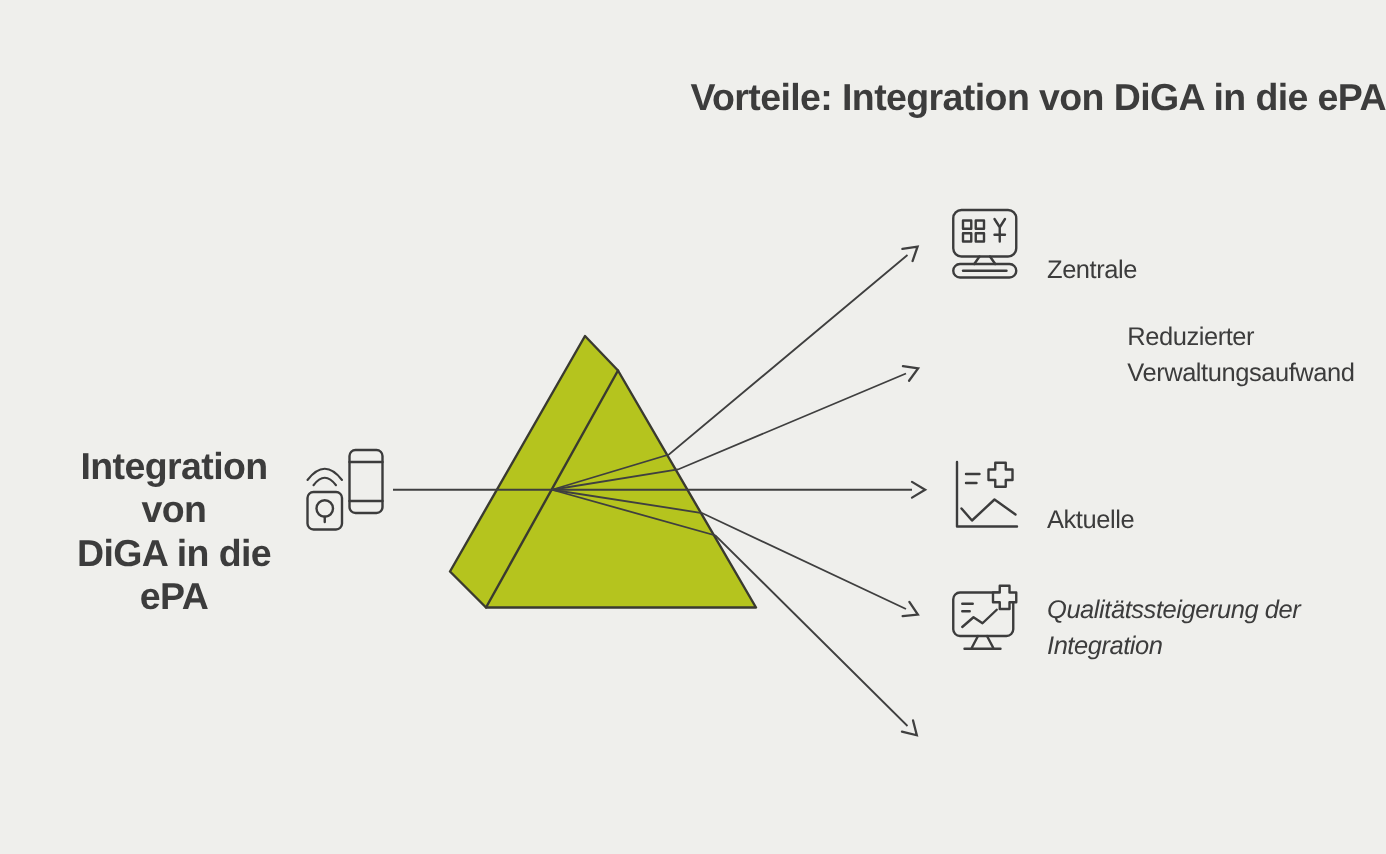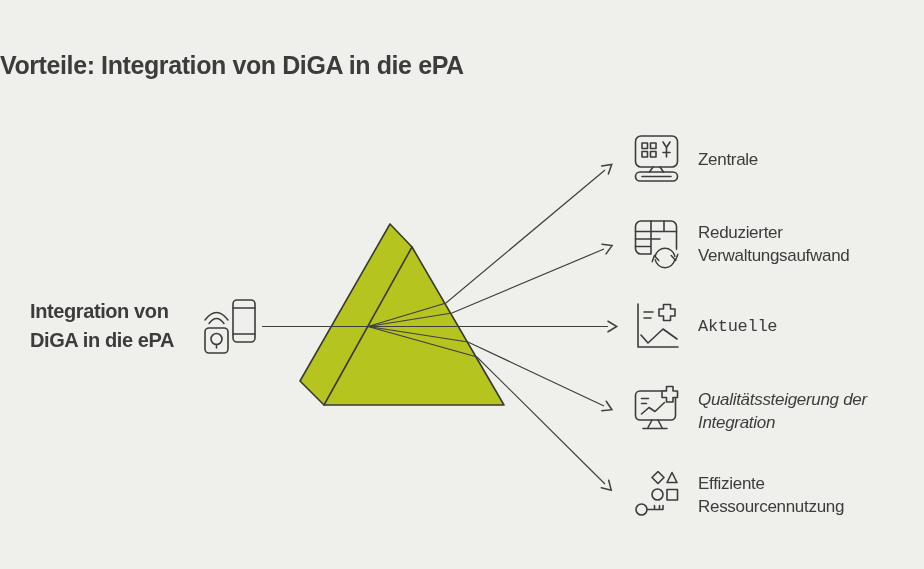--- a/index.html
+++ b/index.html
@@ -14,47 +14,47 @@
   .canvas{
     position:relative;
     width:924px;height:569px;
     background:var(--bg);
     overflow:hidden;
     font-family:"Liberation Sans", sans-serif;
     color:var(--text);
   }
   .title{
     position:absolute;top:51px;left:0;width:100%;
-    text-align:left;
+    text-align:right;
     font-size:25px;font-weight:600;letter-spacing:-0.4px;
     color:var(--text);
   }
   .main-svg{position:absolute;left:0;top:0;}
   .prism-face{fill:var(--prism-fill);stroke:var(--prism-stroke);stroke-width:1.6;stroke-linejoin:round;}
   .prism-edge{stroke:var(--prism-stroke);stroke-width:1.6;fill:none;stroke-linecap:round;}
   .ray{stroke:var(--line);stroke-width:1.2;fill:none;}
   .source-label{
     position:absolute;left:30px;top:297px;width:172px;
-    text-align:left;font-size:20px;line-height:29px;
+    text-align:center;font-size:25px;line-height:29px;
     font-weight:600;letter-spacing:-0.4px;color:var(--text);
   }
   .source-icon{position:absolute;left:198px;top:296px;}
   .icon-stroke{fill:none;stroke:var(--text);stroke-width:1.6;stroke-linecap:round;stroke-linejoin:round;}
   .icon-thin{fill:none;stroke:var(--text);stroke-width:1.4;stroke-linecap:round;stroke-linejoin:round;}
   .icon-erase{fill:var(--bg);stroke:none;}
   .icon-plus{fill:var(--bg);stroke:var(--text);stroke-width:1.6;stroke-linejoin:round;}
   .benefit{
     position:absolute;left:633px;height:62px;width:270px;
-    display:flex;align-items:center;gap:17px;
+    display:flex;align-items:flex-end;gap:17px;
   }
   .benefit .txt{
     font-size:17px;line-height:23.5px;font-weight:500;
     letter-spacing:-0.3px;color:var(--text);white-space:nowrap;
   }
-  .b1{top:129px;} .b2{top:213px;} .b3{top:296px;font-family:Liberation Mono, monospace;} .b4{top:380px;font-style:italic;} .b5{top:464px;}
+  .b1{top:129px;} .b2{top:196px;flex-direction:column;} .b3{top:296px;} .b4{top:380px;font-style:italic;} .b5{top:464px;}
   .hidden-defs{position:absolute;width:0;height:0;}
 </style>
 </head>
 <body>
 
 <div class="canvas">
 
   <svg class="hidden-defs" aria-hidden="true">
     <defs>
       <marker id="ah" markerUnits="userSpaceOnUse" markerWidth="14" markerHeight="14" viewBox="0 0 12 12" refX="2" refY="6" orient="auto">
@@ -143,28 +143,14 @@
       <path class="icon-stroke" d="M8.5,30 L16,23.5 L22,27.5 L31.5,18.5"></path>
       <path class="icon-plus" d="M33.5,2.5 h6.5 v4.5 h4.5 v6.5 h-4.5 v4.5 h-6.5 v-4.5 h-4.5 v-6.5 h4.5 z"></path>
       <path class="icon-stroke" d="M19,36 L14.5,44.5 M25,36 L29.5,44.5 M10,44.5 H34"></path>
     </svg>
     <div class="txt">
       <div>Qualitätssteigerung der</div>
       <div>Integration</div>
     </div>
   </div>
 
-  <div class="benefit b5">
-    <svg width="48" height="54" viewBox="0 0 48 54">
-      <path class="icon-stroke" d="M25,3.5 L31,9.5 L25,15.5 L19,9.5 Z"></path>
-      <path class="icon-stroke" d="M39,4.5 L44,14.5 H34 Z"></path>
-      <circle class="icon-stroke" cx="24.5" cy="26.5" r="5.5"></circle>
-      <rect class="icon-stroke" x="34" y="21.5" width="10.5" height="10.5"></rect>
-      <circle class="icon-stroke" cx="8.5" cy="41.5" r="5.5"></circle>
-      <path class="icon-stroke" d="M14,41.5 H30 M21.5,41.5 V37.5 M26.5,41.5 V37.5 M30,41.5 V37.5"></path>
-    </svg>
-    <div class="txt">
-      <div>Effiziente</div>
-      <div>Ressourcennutzung</div>
-    </div>
-  </div>
 
 </div>
 
 </body></html>

